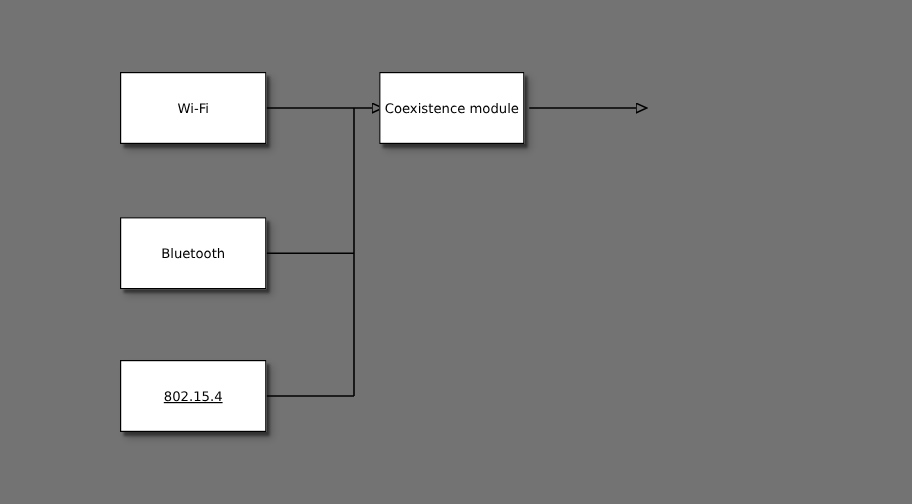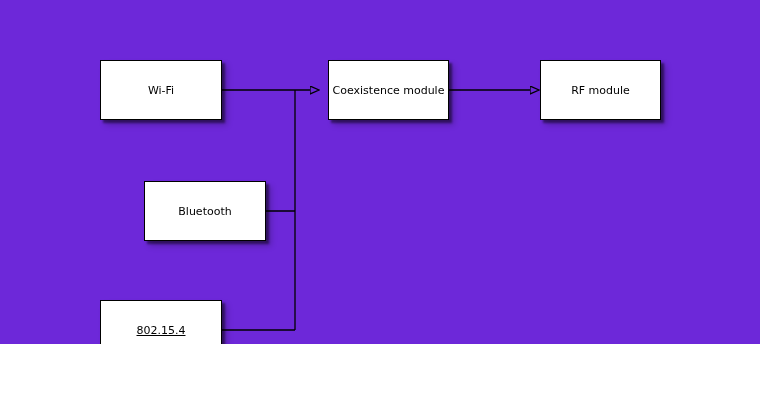--- a/index.html
+++ b/index.html
@@ -4,22 +4,22 @@
 <style>
   html, body {
     margin: 0;
     padding: 0;
     background: #ffffff;
     font-family: "DejaVu Sans", "Liberation Sans", sans-serif;
   }
   .canvas {
     position: relative;
     width: 760px;
-    height: 344px;
-    background: #6d28d9;
+    height: 420px;
+    background: #737373;
     overflow: hidden;
     text-align: center;
   }
   .wires {
     position: absolute;
     left: 0;
     top: 0;
     width: 760px;
     height: 420px;
   }
@@ -35,23 +35,23 @@
     border: 1.5px solid #000000;
     box-shadow: 3px 3px 2px rgba(0,0,0,0.45), 5px 5px 6px rgba(0,0,0,0.22);
     display: flex;
     align-items: center;
     justify-content: center;
     font-size: 11px;
     color: #000000;
     white-space: nowrap;
   }
   .node-wifi        { left: 100px; top: 60px;  width: 122px; height: 60px; }
-  .node-bluetooth   { left: 100px; top: 181px; width: 122px; height: 60px; margin-left: 44px; }
+  .node-bluetooth   { left: 100px; top: 181px; width: 122px; height: 60px; }
   .node-zigbee      { left: 100px; top: 300px; width: 122px; height: 60px; text-decoration: underline; }
-  .node-coexistence { left: 328px; top: 60px;  width: 121px; height: 60px; }
+  .node-coexistence { left: 316px; top: 60px;  width: 121px; height: 60px; }
   .node-rf          { left: 540px; top: 60px;  width: 121px; height: 60px; }
 </style>
 </head>
 <body>
 
 <div class="canvas">
 
   <svg class="wires" viewBox="0 0 760 420" xmlns="http://www.w3.org/2000/svg">
     <defs>
       <marker id="arrowhead" markerUnits="userSpaceOnUse" markerWidth="10" markerHeight="9" refX="0" refY="4" orient="auto">
@@ -74,17 +74,14 @@
   </div>
 
   <div class="node node-zigbee">
     <span>802.15.4</span>
   </div>
 
   <div class="node node-coexistence">
     <span>Coexistence module</span>
   </div>
 
-  <div class="node node-rf">
-    <span>RF module</span>
-  </div>
 
 </div>
 
 </body></html>

